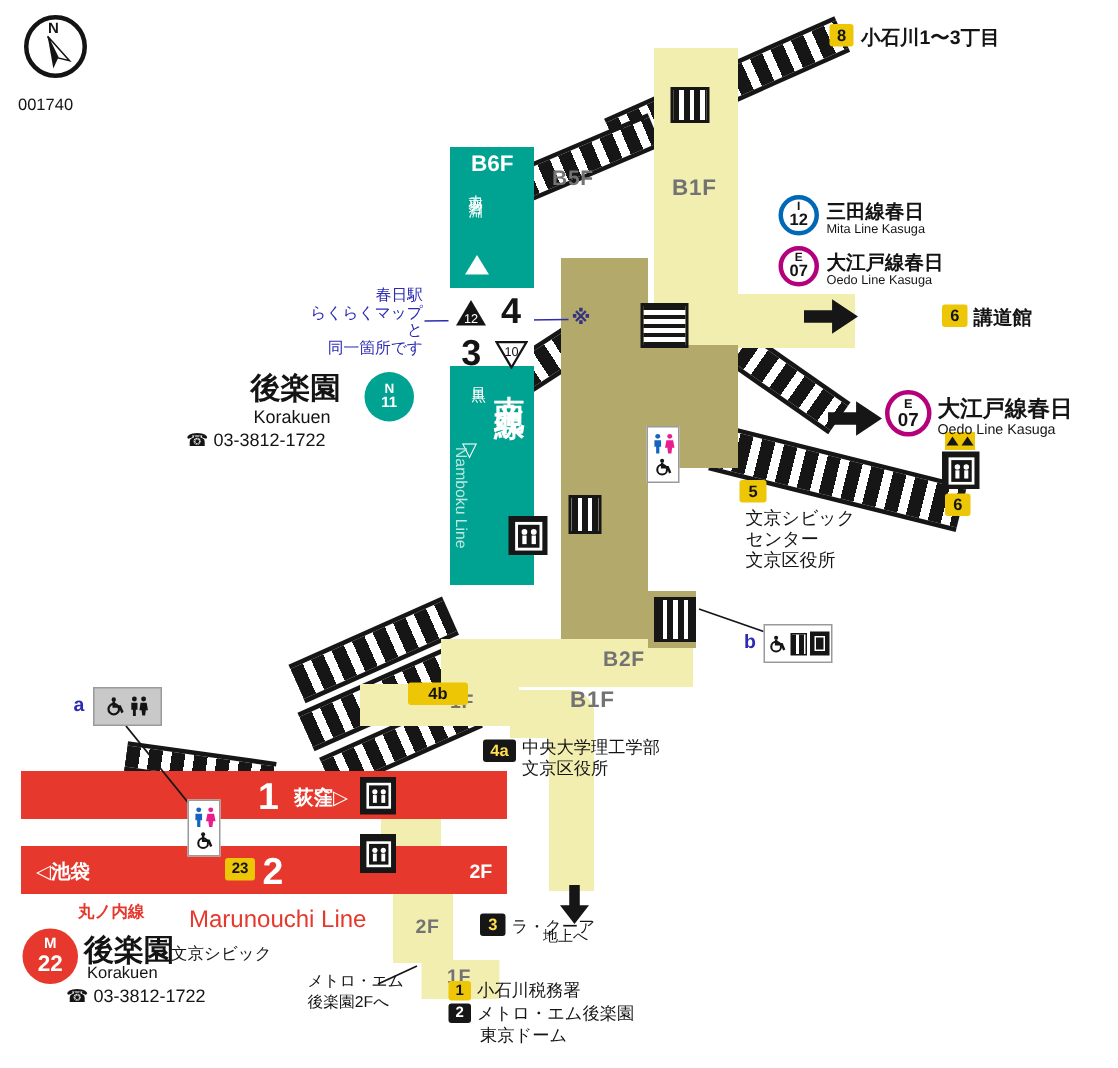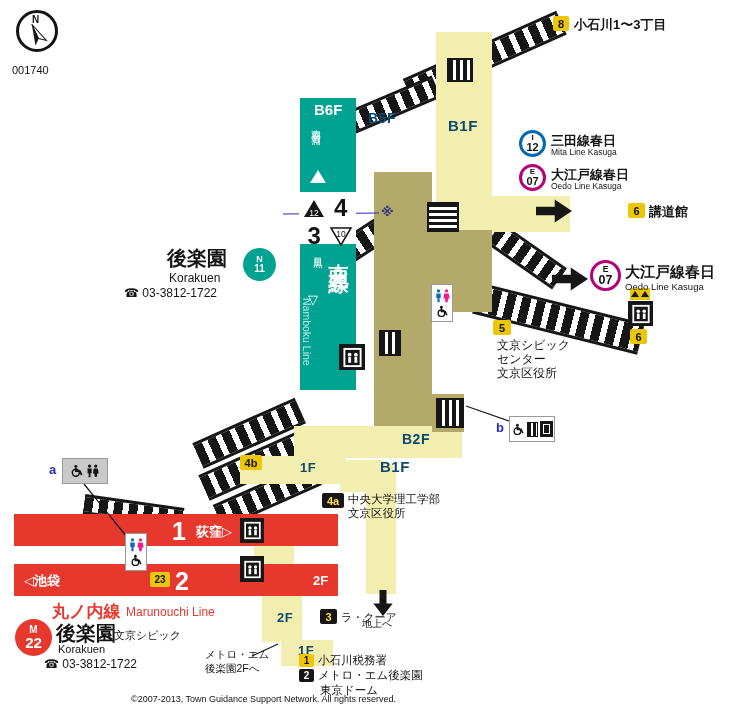--- a/index.html
+++ b/index.html
@@ -5,21 +5,21 @@
   *{margin:0;padding:0;box-sizing:border-box}
   body{font-family:"Liberation Sans","DejaVu Sans",sans-serif;background:#fff}
   #stage{position:relative;width:745px;height:712px;background:#fff;overflow:hidden;color:#141414}
   .abs{position:absolute}
   .band{background:repeating-linear-gradient(90deg,#161616 0 9px,#fff 9px 15px);
         border-top:3px solid #161616;border-bottom:3px solid #161616;transform-origin:left center;z-index:2}
   .cream{background:#f2eeb0;z-index:3}
   .khaki{background:#b2a96b;z-index:3}
   .stairs-v{background:repeating-linear-gradient(90deg,#161616 0 4px,#fff 4px 7px);border:2px solid #161616;z-index:6}
   .stairs-h{background:repeating-linear-gradient(180deg,#161616 0 3px,#fff 3px 6px);border:2px solid #161616;z-index:6}
-  .flabel{color:#0c4a6e;font-weight:bold;letter-spacing:.5px;z-index:7}
+  .flabel{color:#737373;font-weight:bold;letter-spacing:.5px;z-index:7}
   .badge{display:flex;align-items:center;justify-content:center;font-weight:bold;font-size:11px;border-radius:2px;z-index:8}
   .badge.yellow{background:#edc606;color:#141414}
   .badge.black{background:#161616;color:#ffdf4c}
   .badge.blackw{background:#161616;color:#fff}
   .roundel{border-radius:50%;display:flex;flex-direction:column;align-items:center;justify-content:center;
            background:#fff;color:#141414;line-height:1;z-index:8}
   .roundel .l{font-size:8px;font-weight:bold}
   .roundel .n{font-size:11px;font-weight:bold}
   .vtext{writing-mode:vertical-rl;text-orientation:upright;letter-spacing:2px;z-index:7}
   .vlatin{writing-mode:vertical-rl;z-index:7}
@@ -104,20 +104,25 @@
   <div class="abs vlatin" style="left:301px;top:298px;font-size:10.5px;color:#bce8e0">Namboku Line</div>
 
   <div class="abs flabel" style="left:368px;top:110px;font-size:14px">B5F</div>
   <div class="abs flabel" style="left:448px;top:117px;font-size:15px">B1F</div>
   <div class="abs flabel" style="left:402px;top:431px;font-size:14px">B2F</div>
   <div class="abs flabel" style="left:380px;top:458px;font-size:15px">B1F</div>
   <div class="abs flabel" style="left:300px;top:460px;font-size:13px">1F</div>
   <div class="abs flabel" style="left:277px;top:610px;font-size:13px">2F</div>
   <div class="abs flabel" style="left:298px;top:643px;font-size:13px">1F</div>
 
+  <div class="abs" style="left:200px;top:192px;width:82px;text-align:right;font-size:10.5px;line-height:11.5px;color:#2b2bb4;z-index:7">
+    <div>春日駅</div>
+    <div>らくらくマップと</div>
+    <div>同一箇所です</div>
+  </div>
   <div class="abs txt" style="left:381px;top:204px;font-size:13px;color:#33337f;font-weight:bold">※</div>
 
   <div class="abs txt" style="left:167px;top:245px;font-size:20px;font-weight:bold">後楽園</div>
   <div class="abs roundel" style="left:243px;top:248px;width:33px;height:33px;background:#00a291;color:#fff">
     <span class="l" style="font-size:9px">N</span>
     <span class="n" style="font-size:10px">11</span>
   </div>
   <div class="abs txt" style="left:169px;top:271px;font-size:12px">Korakuen</div>
   <div class="abs txt" style="left:124px;top:286px;font-size:12px">☎ 03-3812-1722</div>
 
@@ -241,21 +246,21 @@
         <circle cx="10" cy="15" r="6" fill="none" stroke="#141414" stroke-width="2.5"></circle>
         <circle cx="10" cy="4" r="2.5" fill="#141414"></circle>
         <path d="M10 6 L10 12 L17 12 L20 19" fill="none" stroke="#141414" stroke-width="3"></path>
       </svg>
     <div style="width:11px;height:15px;background:repeating-linear-gradient(90deg,#161616 0 3px,#fff 3px 5px);border:1.5px solid #161616"></div>
     <div style="width:13px;height:16px;background:#161616;display:flex;align-items:center;justify-content:center">
       <div style="width:7px;height:10px;border:1.2px solid #fff"></div>
     </div>
   </div>
 
-  <div class="abs badge yellow" style="left:240px;top:455px;width:22px;height:15px">4b</div>
+  <div class="abs badge yellow" style="left:272px;top:455px;width:40px;height:15px">4b</div>
   <div class="abs badge black" style="left:322px;top:493px;width:22px;height:15px">4a</div>
   <div class="abs txt" style="left:348px;top:492px;font-size:11.5px;line-height:14px">
     <div>中央大学理工学部</div>
     <div>文京区役所</div>
   </div>
 
   <div class="abs redbar" style="left:14px;top:514px;width:324px;height:32px"></div>
   <div class="abs txt wt" style="left:172px;top:517px;font-size:25px;font-weight:bold">1</div>
   <div class="abs txt wt" style="left:196px;top:523px;font-size:13px;font-weight:bold">荻窪▷</div>
   <div class="abs evbox" style="left:240px;top:518px;width:24px;height:25px">
@@ -276,22 +281,22 @@
   <div class="abs evbox" style="left:240px;top:556px;width:24px;height:26px">
     <svg width="19" height="19" viewBox="0 0 22 22">
         <rect x="2.5" y="2" width="17" height="18" fill="none" stroke="#fff" stroke-width="2"></rect>
         <circle cx="8" cy="8" r="2" fill="#fff"></circle>
         <rect x="6.5" y="10.5" width="3" height="6" fill="#fff"></rect>
         <circle cx="14.5" cy="8" r="2" fill="#fff"></circle>
         <rect x="13" y="10.5" width="3" height="6" fill="#fff"></rect>
       </svg>
   </div>
 
-  <div class="abs txt" style="left:52px;top:600px;font-size:17px;font-weight:bold;color:#e6382c">丸ノ内線</div>
-  <div class="abs txt" style="left:126px;top:605px;font-size:12px;color:#e6382c">Marunouchi Line</div>
+  <div class="abs txt" style="left:52px;top:600px;font-size:11px;font-weight:bold;color:#e6382c">丸ノ内線</div>
+  <div class="abs txt" style="left:126px;top:605px;font-size:16px;color:#e6382c">Marunouchi Line</div>
   <div class="abs roundel" style="left:15px;top:619px;width:37px;height:37px;background:#e6382c;color:#fff">
     <span class="l" style="font-size:10px">M</span>
     <span class="n" style="font-size:15px">22</span>
   </div>
   <div class="abs txt" style="left:56px;top:620px;font-size:20px;font-weight:bold">後楽園</div>
   <div class="abs txt" style="left:114px;top:628px;font-size:11px">文京シビック</div>
   <div class="abs txt" style="left:58px;top:643px;font-size:11px">Korakuen</div>
   <div class="abs txt" style="left:44px;top:657px;font-size:12px">☎ 03-3812-1722</div>
 
   <div class="abs arrow-d" style="left:372px;top:590px;width:22px;height:26px"></div>
@@ -303,15 +308,14 @@
     <div>メトロ・エム</div>
     <div>後楽園2Fへ</div>
   </div>
 
   <div class="abs badge yellow" style="left:299px;top:654px;width:15px;height:13px;font-size:10px">1</div>
   <div class="abs txt" style="left:318px;top:653px;font-size:11.5px">小石川税務署</div>
   <div class="abs badge blackw" style="left:299px;top:669px;width:15px;height:13px;font-size:10px">2</div>
   <div class="abs txt" style="left:318px;top:668px;font-size:11.5px">メトロ・エム後楽園</div>
   <div class="abs txt" style="left:320px;top:683px;font-size:11.5px">東京ドーム</div>
 
-  <div class="abs txt" style="left:131px;top:694px;font-size:9px">©2007-2013, Town Guidance Support Network. All rights reserved.</div>
 
 </div>
 
 </body></html>

